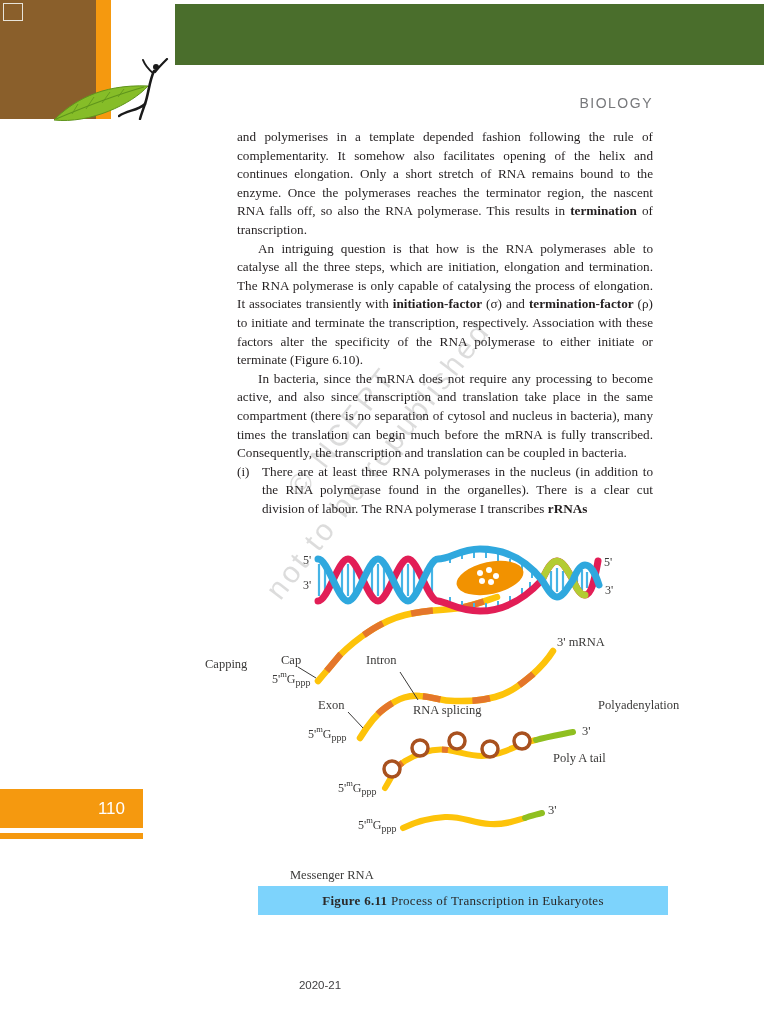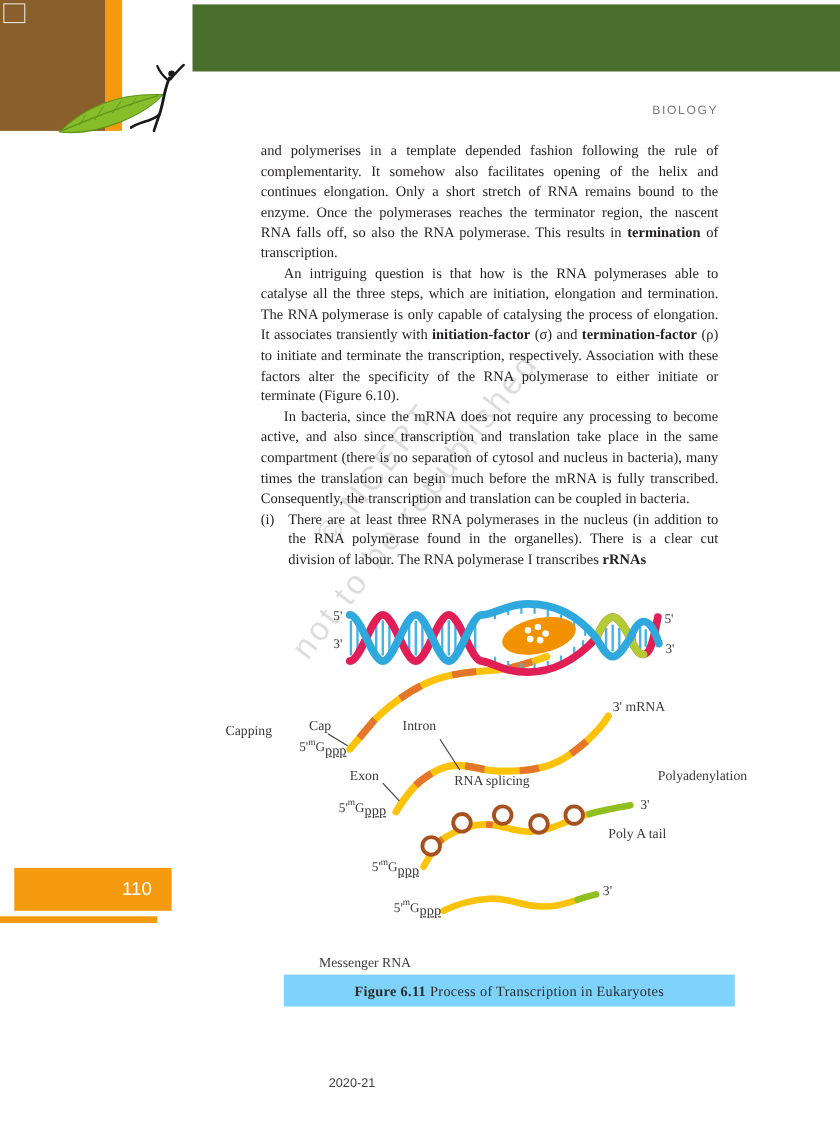--- a/index.html
+++ b/index.html
@@ -8,21 +8,21 @@
   .page { position:relative; width:764px; height:1024px; background:#fff; overflow:hidden; }
 
   
   .green-band { position:absolute; left:175px; top:4px; width:589px; height:61px; background:#4a6e2c; }
   .brown-box  { position:absolute; left:0; top:0; width:96px; height:119px; background:#8a5f2b; }
   .corner-square { position:absolute; left:3px; top:3px; width:20px; height:18px; border:1px solid #e8e4da; }
   .orange-stripe { position:absolute; left:96px; top:0; width:15px; height:119px; background:#f5990f; }
   .leaf-svg { position:absolute; left:52px; top:76px; }
   .dancer-svg { position:absolute; left:118px; top:58px; }
   .biology-head { position:absolute; top:95px; left:237px; width:416px; text-align:right;
-    font-family:"Liberation Sans",sans-serif; font-size:11px; letter-spacing:1.5px; color:#77787b; }
+    font-family:"Liberation Sans",sans-serif; font-size:14px; letter-spacing:1.5px; color:#77787b; }
 
   
   .watermark { position:absolute; left:100px; top:400px; width:520px; transform:rotate(-52deg);
     font-family:"Liberation Sans",sans-serif; font-size:30px; letter-spacing:3px; line-height:46px;
     color:#9d9d9c; opacity:.35; text-align:center; z-index:0; }
 
   
   .article { position:absolute; left:237px; top:128px; width:416px; z-index:1;
     font-size:13.2px; line-height:18.6px; color:#231f20; text-align:justify; }
   .article p.ind { text-indent:21px; }
@@ -30,31 +30,31 @@
   .li-row { display:flex; }
   .li-marker { width:25px; flex:0 0 25px; }
   .li-body { flex:1; text-align:justify; }
 
   
   .figure-wrap { position:absolute; left:180px; top:545px; width:565px; height:335px; z-index:1; }
   .fig-label { position:absolute; font-size:12.5px; color:#3b3a39; white-space:nowrap; }
   .prime-label { position:absolute; font-size:12px; color:#3b3a39; white-space:nowrap; }
   .gppp { position:absolute; font-size:12px; color:#3b3a39; white-space:nowrap; }
   .gppp sup { font-size:8.5px; vertical-align:6px; }
-  .gppp sub { font-size:13px; vertical-align:-3px;text-decoration:underline; }
+  .gppp sub { font-size:10px; vertical-align:-3px; }
   .fig-svg { position:absolute; left:0; top:0; }
 
   .caption-box { position:absolute; left:258px; top:886px; width:410px; height:29px; background:#7dd3fc;
     display:flex; align-items:center; justify-content:center; z-index:1;
     font-size:13px; color:#2b2a29; letter-spacing:.3px; }
 
   
   .pagenum-box { position:absolute; left:0; top:789px; width:143px; height:39px; background:#f5990f;
     display:flex; align-items:center; justify-content:flex-end; padding-right:18px;
-    font-family:"Liberation Sans",sans-serif; font-size:17px; color:#fff;margin-left:13px; }
+    font-family:"Liberation Sans",sans-serif; font-size:17px; color:#fff; }
   .pagenum-strip { position:absolute; left:0; top:833px; width:143px; height:6px; background:#f5990f; }
   .year-footer { position:absolute; left:0; top:979px; width:640px; text-align:center;
     font-family:"Liberation Sans",sans-serif; font-size:11.5px; color:#414042; }
 </style>
 </head>
 <body>
 
 <div class="page">
 
   <div class="watermark">

